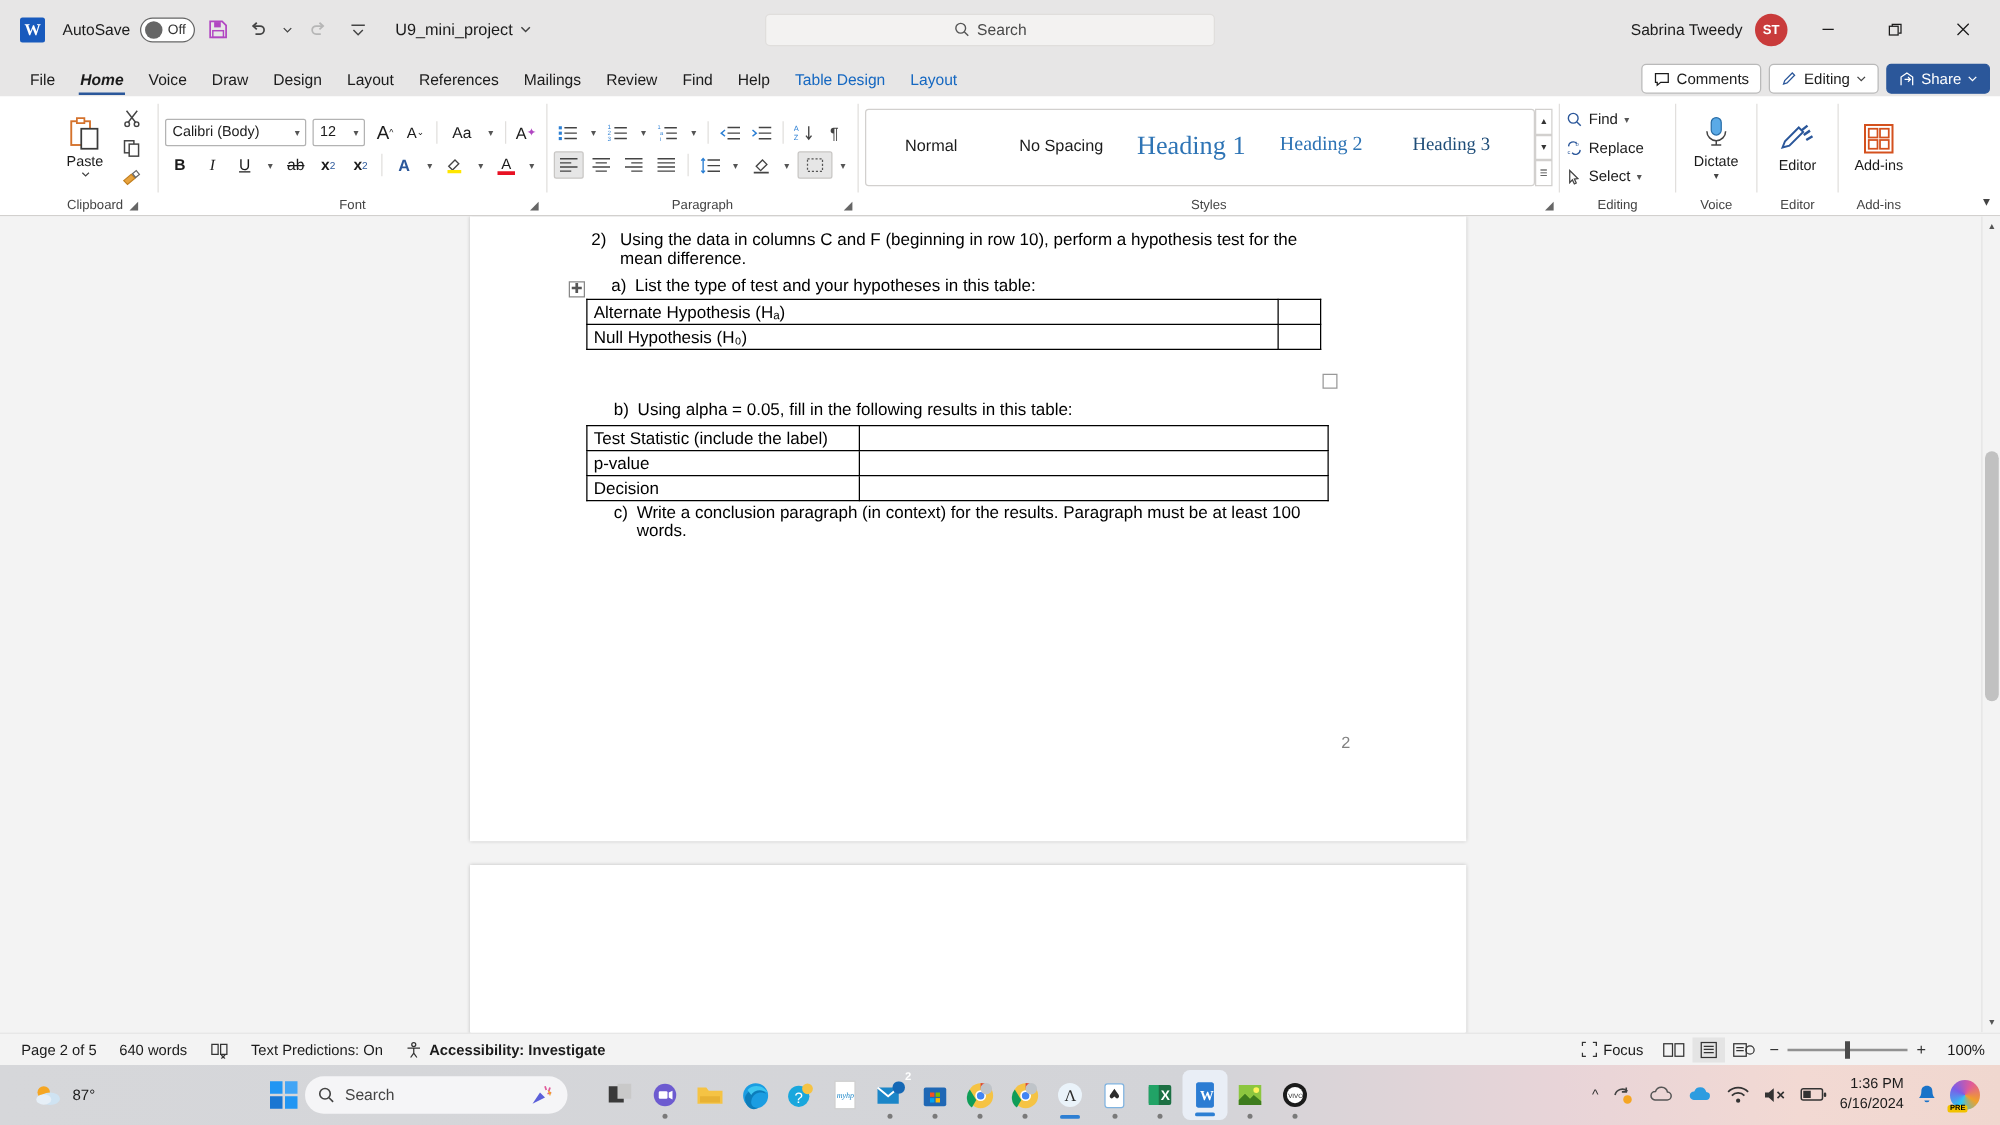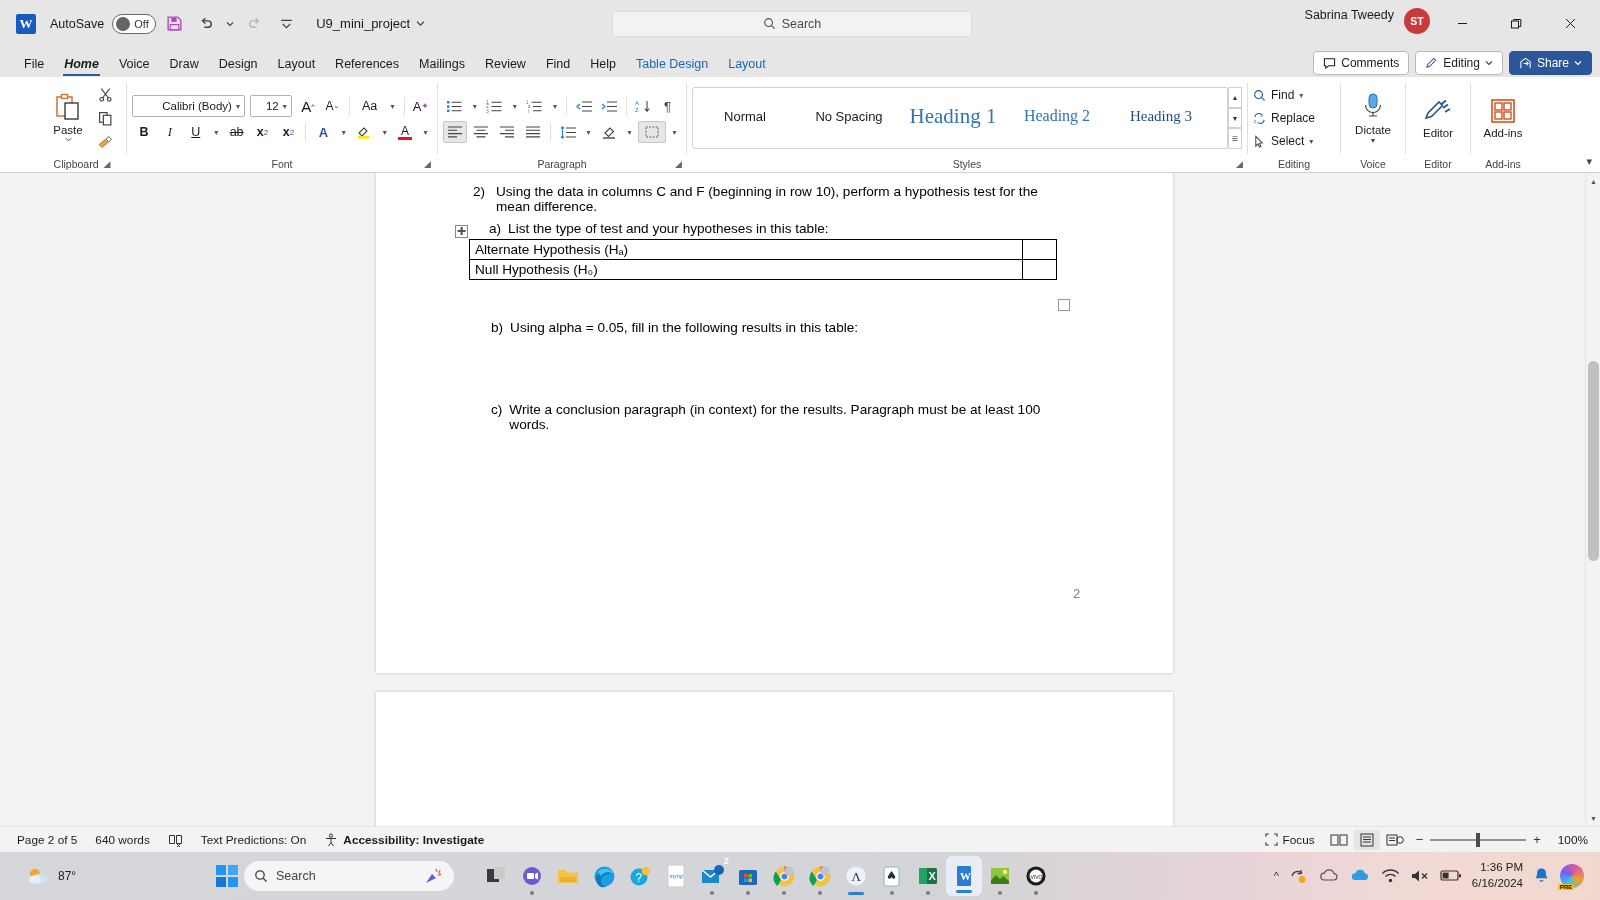--- a/index.html
+++ b/index.html
@@ -33,21 +33,21 @@
     width: 28px; height: 28px; display: flex; align-items: center; justify-content: center;
     margin-left: 4px; border-radius: 3px; color: #444;
   }
   .tb-icon.save { color: #b146c2; }
   .doc-title { font-size: 13px; color: #1b1b1b; margin-left: 16px; display: flex; align-items: center; gap: 6px;}
   .searchbox {
     position: absolute; left: 612px; width: 360px; height: 26px; background: #f3f2f1;
     border-radius: 4px; display: flex; align-items: center; justify-content: center;
     gap: 6px; font-size: 12.5px; color: #4a4a4a; border: 1px solid #e0dedc;
   }
-  .user-area { margin-left: auto; display: flex; align-items: flex-start; gap: 10px; }
+  .user-area { margin-left: auto; display: flex; align-items: center; gap: 10px; }
   .username { font-size: 12.5px; color: #1b1b1b; }
   .avatar {
     width: 26px; height: 26px; border-radius: 50%; background: #c93b3b; color: #fff;
     font-size: 10.5px; font-weight: bold; display: flex; align-items: center; justify-content: center;
   }
   .winbtn { width: 44px; height: 32px; display: flex; align-items: center; justify-content: center;
     font-size: 14px; color: #1b1b1b; }
 
   
   .tabs-row {
@@ -87,21 +87,21 @@
   
   .clipboard-grp { width: 88px; margin-left: 38px; }
   .paste-btn { display: flex; flex-direction: column; align-items: center; width: 50px; }
   .paste-ico { width: 28px; height: 30px; position: relative; }
   .paste-lbl { font-size: 11.5px; color: #1b1b1b; margin-top: 1px; }
   .mini-ico { width: 24px; height: 22px; display: flex; align-items: center; justify-content: center; color: #444; }
 
   
   .font-grp { width: 310px; }
   .fg-rows { display: flex; flex-direction: column; gap: 4px; width: 100%; padding-top: 2px; }
-  .fg-row { display: flex; align-items: center; gap: 2px; text-align: right; }
+  .fg-row { display: flex; align-items: center; gap: 2px; }
   .combo {
     border: 1px solid #b3b3b3; border-radius: 2px; height: 22px; display: flex;
     align-items: center; padding: 0 4px 0 5px; font-size: 11.5px; color: #1b1b1b; background: #fff;
   }
   .combo .cv { flex: 1; }
   .combo .carr { font-size: 8px; color: #555; margin-left: 4px; }
   .fbtn {
     width: 24px; height: 22px; display: flex; align-items: center; justify-content: center;
     font-size: 12.5px; color: #1b1b1b; border-radius: 2px; position: relative;
   }
@@ -691,20 +691,36 @@
       </tbody>
         </table>
 
       <div class="tbl-resize" style="left:682px; top:126px;"></div>
 
       <div class="sub-item doc-text" style="left:115px; top:147px;">
         <span>b)</span>
         <span>Using alpha = 0.05, fill in the following results in this table:</span>
       </div>
 
+      <table class="wtable" style="left:93px; top:167px; width:594px;">
+        <tbody>
+            <tr>
+          <td style="width:218px">Test Statistic (include the label)</td>
+          <td></td>
+        </tr>
+        <tr>
+          <td>p-value</td>
+          <td></td>
+        </tr>
+        <tr>
+          <td>Decision</td>
+          <td></td>
+        </tr>
+      </tbody>
+        </table>
 
       <div class="sub-item doc-text" style="left:115px; top:229px; width:560px;">
         <span>c)</span>
         <span>Write a conclusion paragraph (in context) for the results.  Paragraph must be at least 100 words.</span>
       </div>
 
       <div class="pagenum" style="left:697px; top:413px;">2</div>
     </div>
 
     <div class="page page2">

